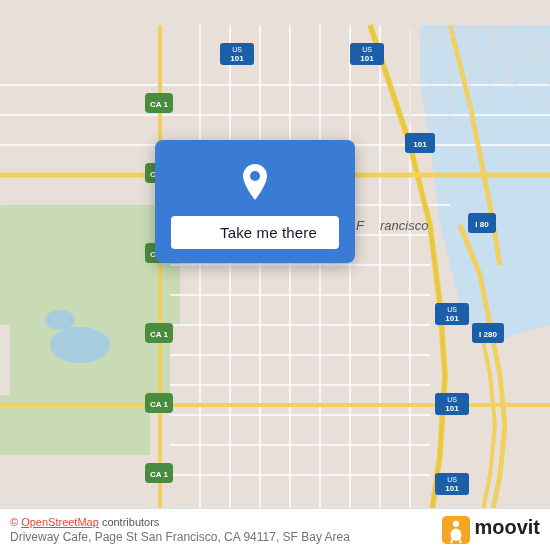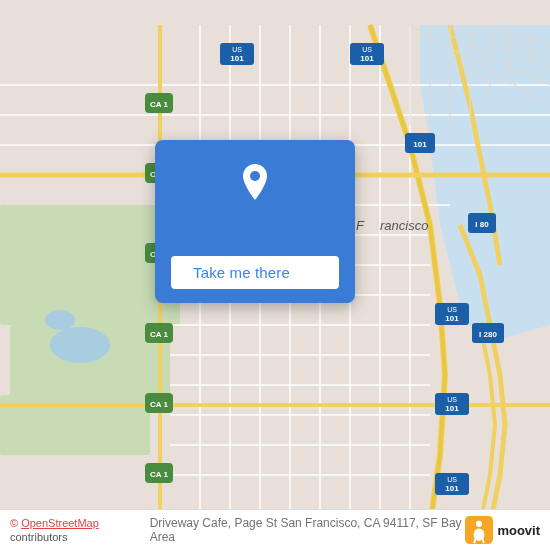--- a/index.html
+++ b/index.html
@@ -45,31 +45,30 @@
       width: 48px;
       height: 48px;
       display: flex;
       align-items: center;
       justify-content: center;
       margin-bottom: 10px;
     }
 
     .take-me-there-btn {
       background: white;
-      color: #3b82f6;
+      color: #0f172a;
       border: none;
       border-radius: 4px;
       padding: 8px 22px;
       font-size: 15px;
       font-weight: 500;
       cursor: pointer;
       width: 100%;
-      text-align: left;
+      text-align: right;
       letter-spacing: 0.01em;
-      margin-top: 40px;
     }
 
     
     .bottom-bar {
       position: absolute;
       bottom: 0;
       left: 0;
       width: 100%;
       background: white;
       padding: 6px 10px 6px 10px;
@@ -77,44 +76,44 @@
       align-items: center;
       justify-content: space-between;
       font-size: 12px;
       color: #333;
       border-top: 1px solid #ddd;
       z-index: 10;
     }
 
     .bottom-bar-left {
       display: flex;
-      flex-direction: row;
+      flex-direction: column;
       gap: 1px;
     }
 
     .osm-credit {
       color: #e84040;
       font-size: 11px;
     }
 
     .osm-credit span {
       color: #555;
     }
 
     .location-text {
       font-size: 12px;
       color: #737373;
       font-weight: 400;
     }
 
     .moovit-logo {
       display: flex;
-      align-items: center;
+      align-items: flex-start;
       gap: 4px;
-      font-size: 13px;
+      font-size: 20px;
       font-weight: bold;
       color: #222;
     }
 
     .moovit-icon {
       width: 28px;
       height: 28px;
     }
   </style>
 </head>

